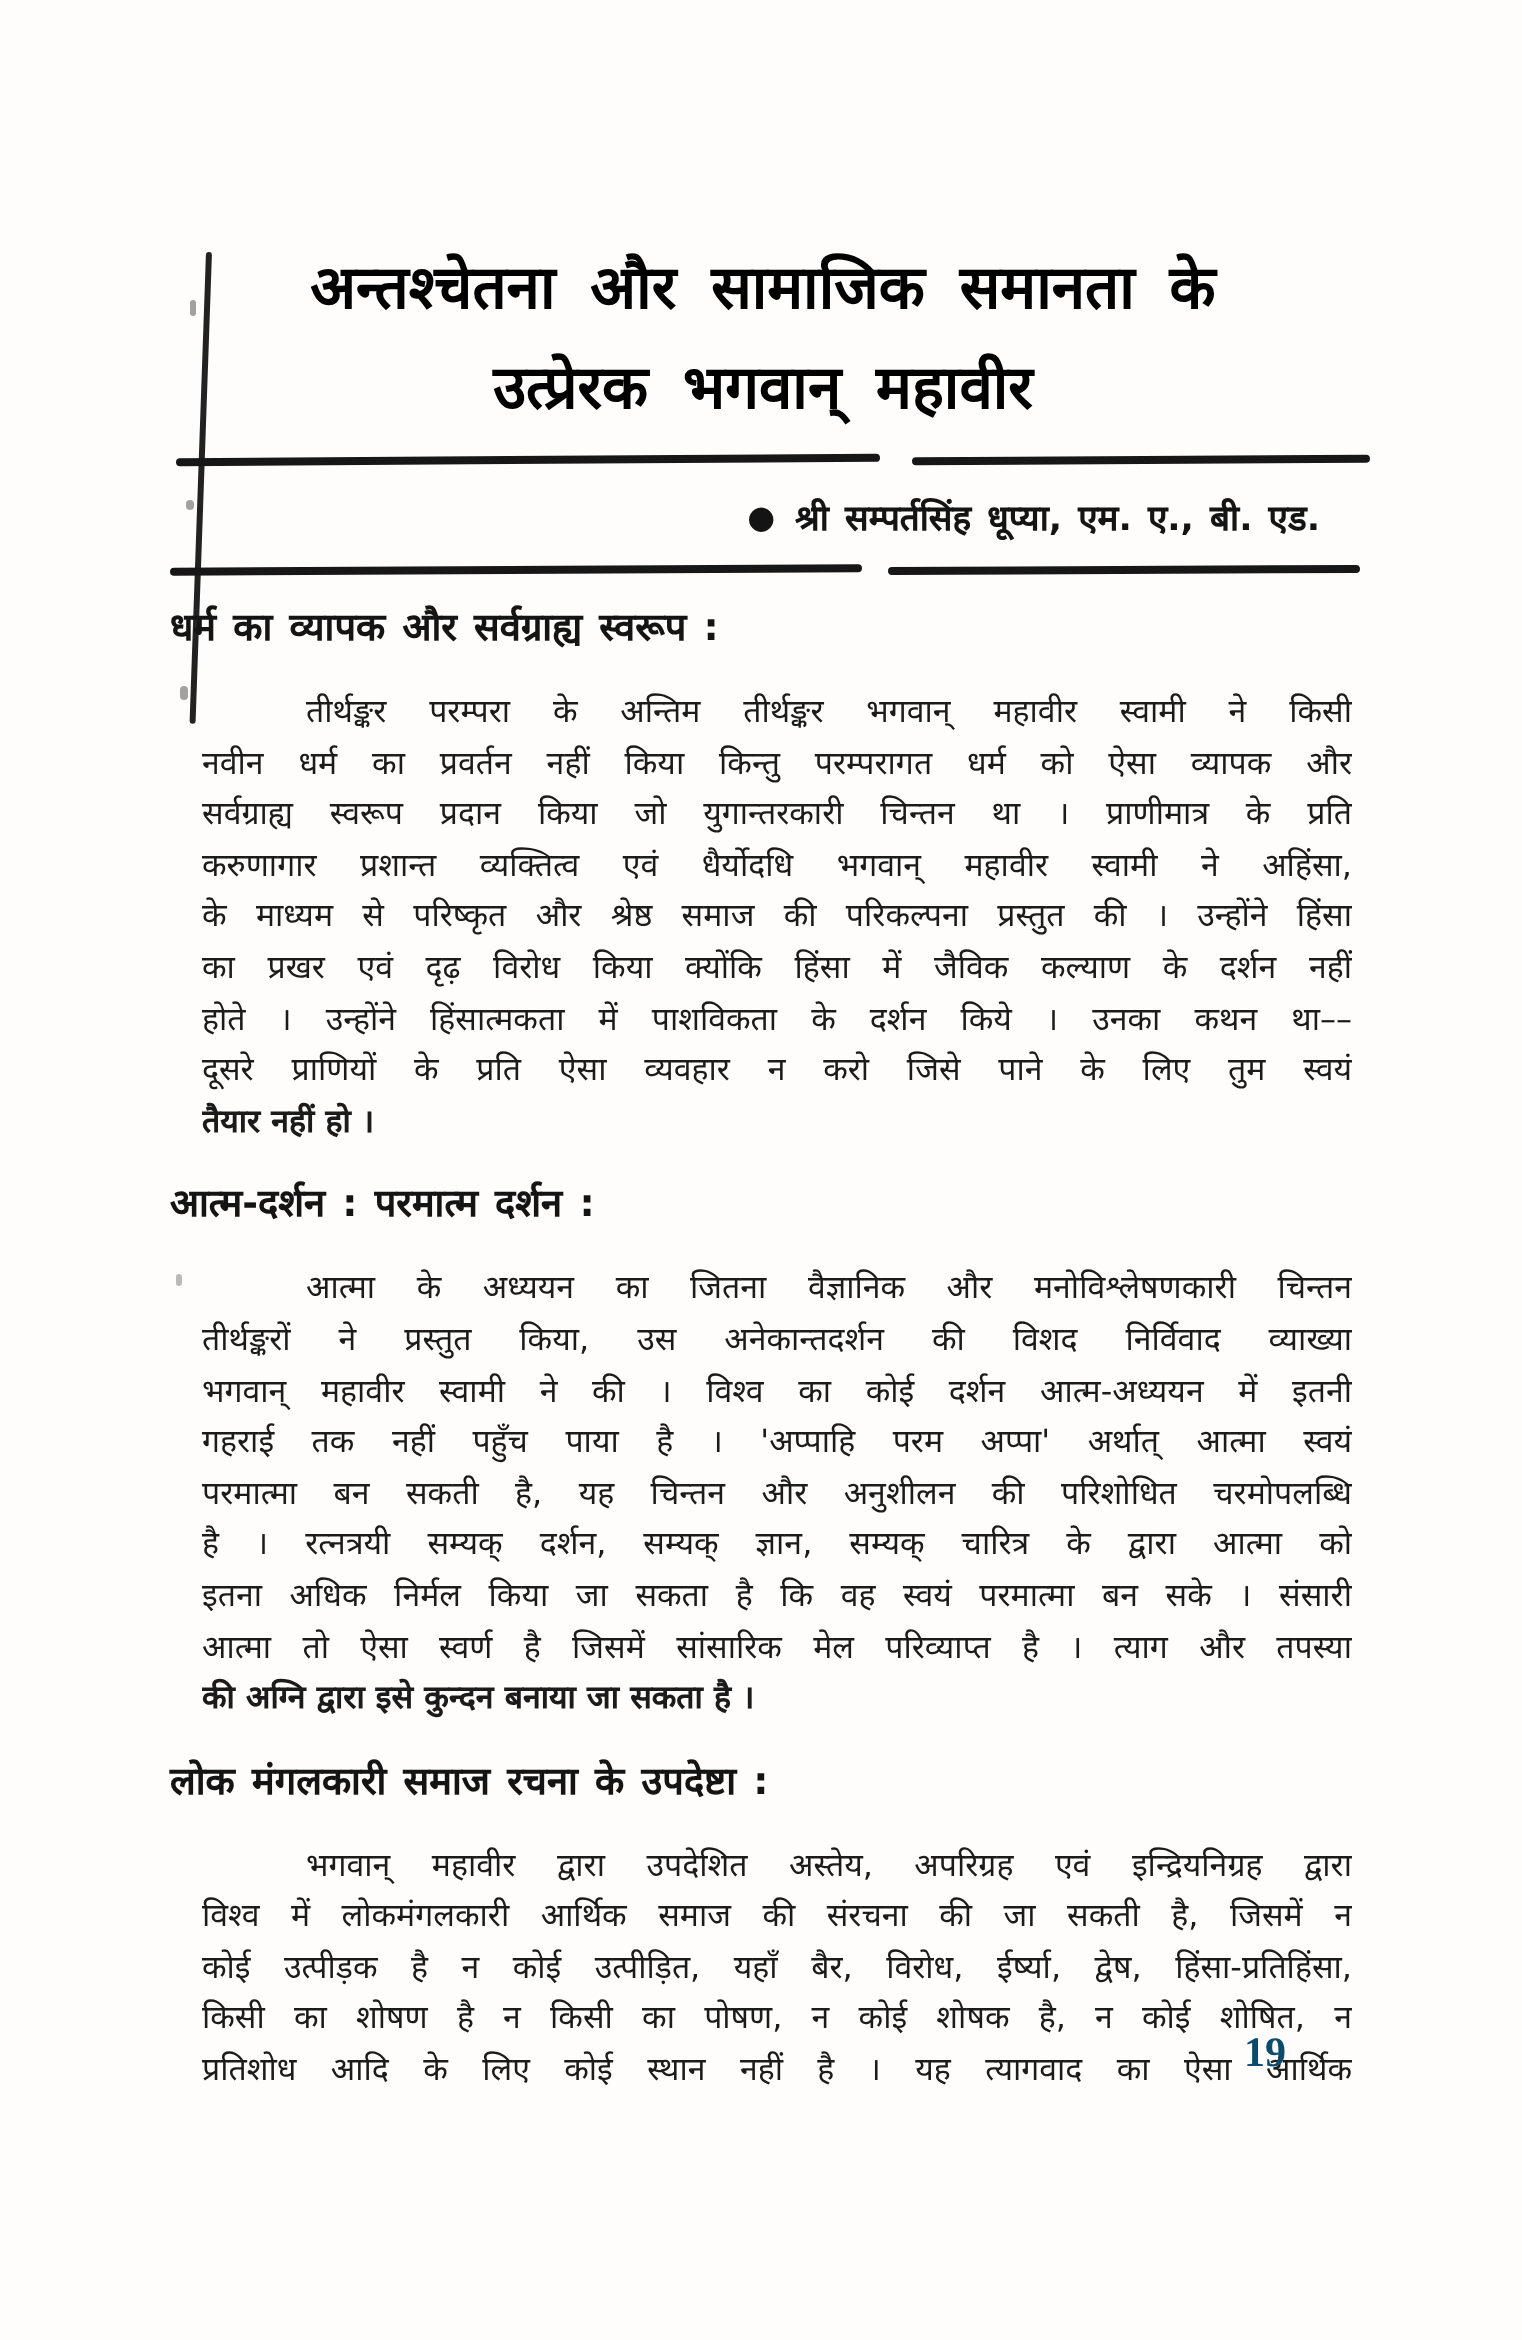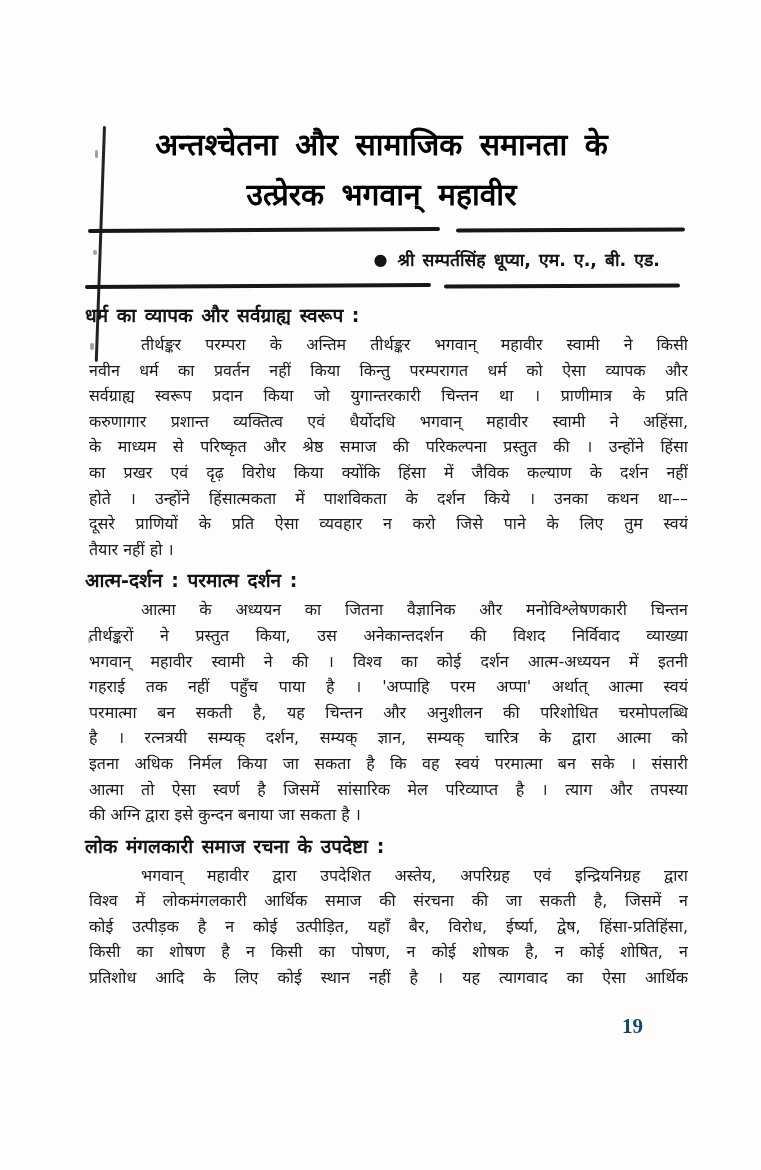--- a/index.html
+++ b/index.html
@@ -65,33 +65,34 @@
     line-height:25.6px;
   }
   .section-heading{
     margin:5px 0 0 0;
     font-size:19px;font-weight:bold;
     height:26px;line-height:26px;
     color:#141414;
     word-spacing:2px;
   }
   .section:first-child .section-heading{margin-top:0;}
-  .para{margin:4px;}
+  .para{margin:16px;}
   .para .line{
     height:25.6px;line-height:25.6px;
     text-align:justify;
     -moz-text-align-last:justify;
     text-align-last:justify;
     overflow:hidden;
     white-space:normal;
   }
   .para .line.first{text-indent:52px;}
   .para .line.last{
     -moz-text-align-last:left;
     text-align-last:left;
+    font-weight:bold;
   }
 
   .page-number{
     position:absolute;left:622px;top:1014px;
     font-family:Liberation Serif, serif;
     font-size:21px;font-weight:bold;
     color:#0c4a6e;
   }
 </style>
 </head>

